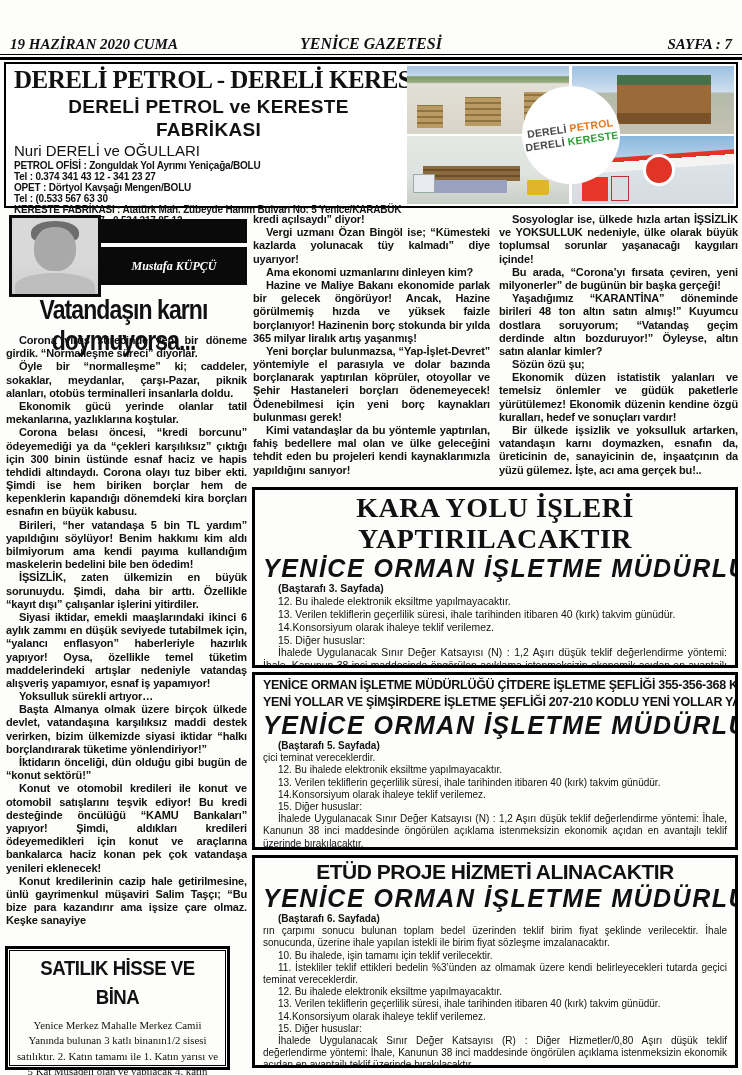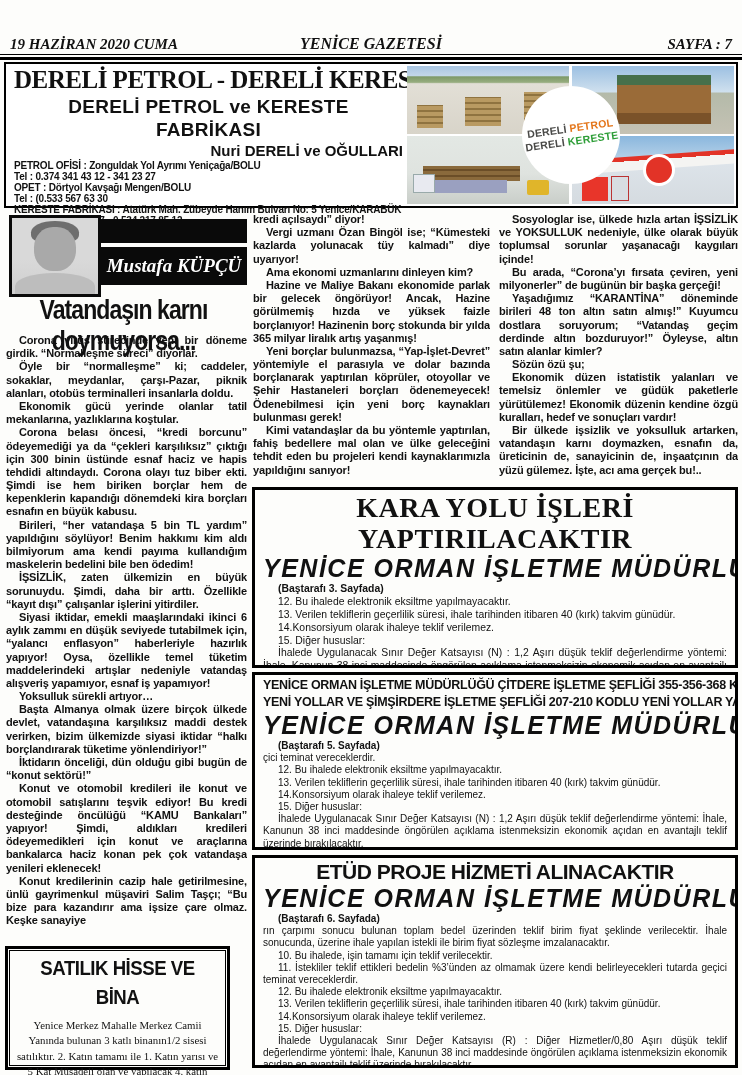--- a/index.html
+++ b/index.html
@@ -14,21 +14,21 @@
   .mh-page{font-size:15px;}
   .rule-thin{position:absolute;top:54px;left:0;right:0;height:1px;background:#000;}
   .rule-thick{position:absolute;top:57px;left:0;right:0;height:3px;background:#000;}
   
   .adbox{position:absolute;top:62px;left:4px;width:734px;height:146px;border:2px solid #000;
          box-sizing:border-box;display:flex;background:#fff;}
   .ad-left{width:399px;padding:1px 2px 1px 8px;box-sizing:border-box;}
   .ad-title{font-family:"Liberation Serif",serif;font-weight:bold;font-size:25px;line-height:30px;
             white-space:nowrap;letter-spacing:-0.5px;}
   .ad-subtitle{font-weight:bold;font-size:19px;line-height:23px;text-align:center;letter-spacing:0.3px;}
-  .ad-owner{font-weight:bold;font-size:15px;line-height:20px;text-align:right;}
+  .ad-owner{font-weight:normal;font-size:15px;line-height:20px;text-align:left;}
   .adc{margin:0;font-size:10px;line-height:10.9px;letter-spacing:-0.2px;font-weight:bold;}
   .ad-right{flex:1;position:relative;margin:2px;background:#fff;}
   .ph{position:absolute;overflow:hidden;}
   .ph-q1{left:0;top:0;width:49.5%;height:49%;
      background:linear-gradient(180deg,#a9c6e2 0%,#c2d6e8 14%,#7e9a68 16%,#97ad7f 24%,#e2dfd6 26%,#d8d4c9 100%);}
   .ph-q2{right:0;top:0;width:49.5%;height:49%;
      background:linear-gradient(180deg,#9cc0e2 0%,#cfe0ee 38%,#b4baa9 40%,#c5c2b4 100%);}
   .ph-q3{left:0;bottom:0;width:49.5%;height:49%;
      background:linear-gradient(180deg,#e3e8e4 0%,#dfe3df 55%,#c9cec9 100%);}
   .ph-q4{right:0;bottom:0;width:49.5%;height:49%;
@@ -52,21 +52,21 @@
      transform:rotate(-8deg);font-weight:bold;font-size:10.5px;line-height:13px;letter-spacing:0.2px;}
   .badge .brand{color:#4a4a48;}
   
   .portrait{position:absolute;top:215px;left:9px;width:86px;height:76px;border:3px solid #0a0a0a;
      background:linear-gradient(180deg,#d9d9d9 0 55%,#cfcfcf 100%);overflow:hidden;}
   .hair{position:absolute;left:22%;top:4%;width:56%;height:30%;border-radius:50% 50% 40% 40%;background:#6e6e6e;}
   .face{position:absolute;left:26%;top:12%;width:48%;height:58%;border-radius:46%;background:#a9a9a9;}
   .shoulders{position:absolute;left:4%;bottom:-6%;width:92%;height:34%;border-radius:50% 50% 0 0;background:#bdbdbd;}
   .bar1{position:absolute;top:219px;left:101px;width:146px;height:24px;background:#0a0a0a;}
   .bar2{position:absolute;top:250px;left:101px;width:146px;height:32px;background:#0a0a0a;color:#fff;
-     font-family:"Liberation Serif",serif;font-weight:bold;font-style:italic;font-size:19px;
+     font-family:"Liberation Serif",serif;font-weight:bold;font-style:italic;font-size:12px;
      text-align:center;line-height:32px;box-shadow:0 -3px 0 #0a0a0a,0 3px 0 #0a0a0a;}
   .col-title{position:absolute;top:294px;left:0px;width:247px;text-align:center;font-weight:bold;
      font-size:24px;letter-spacing:-1px;transform:scale(0.96,1.12);transform-origin:center top;}
   
   .acol{position:absolute;overflow:hidden;}
   .col1{top:334px;left:6px;width:241px;height:608px;}
   .col2{top:213px;left:253px;width:237px;height:272px;}
   .col3{top:213px;left:499px;width:239px;height:272px;}
   .ap{margin:0;font-size:11px;line-height:1.2;font-weight:bold;text-align:justify;
       text-indent:13px;letter-spacing:-0.15px;}

